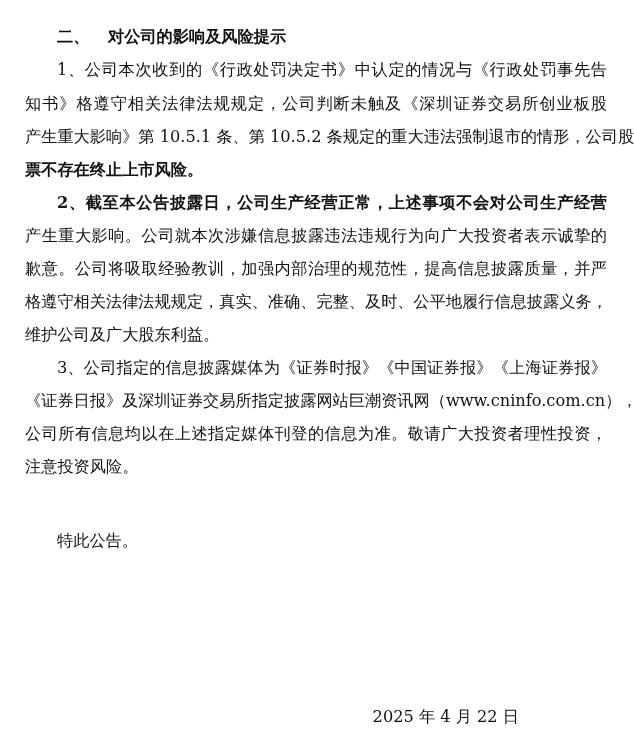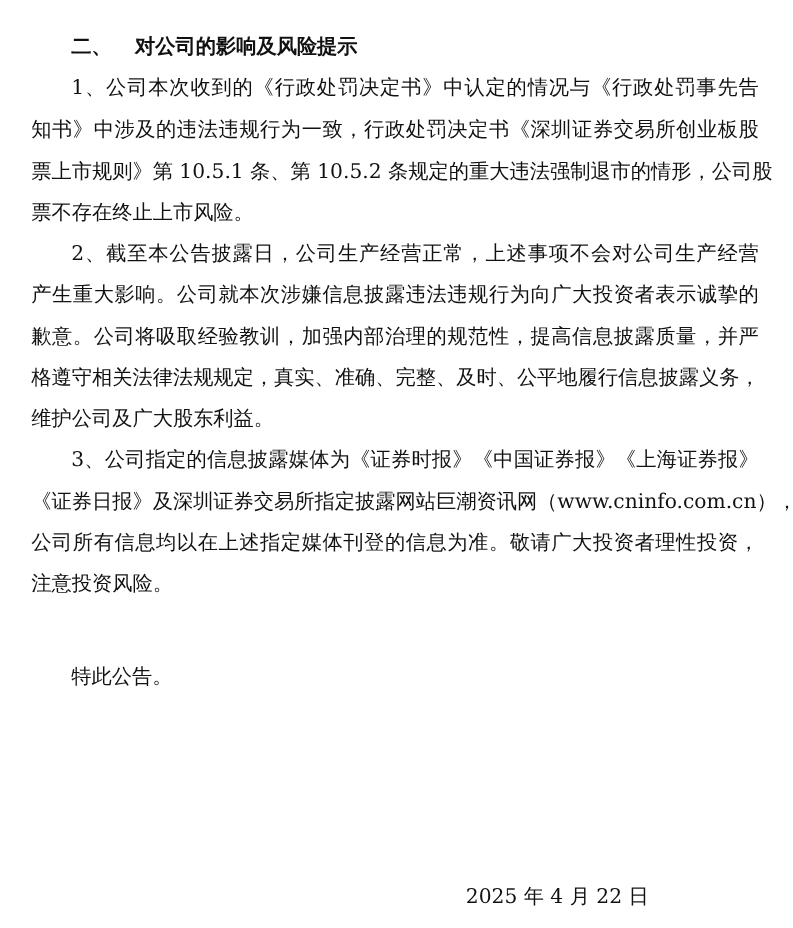--- a/index.html
+++ b/index.html
@@ -19,27 +19,27 @@
 <body>
 
 <div class="page">
 
   <div class="heading">
     <span class="num">二、</span><span>对公司的影响及风险提示</span>
   </div>
 
   <div>
     <div class="line" style="left:57px;width:550px;top:53px;">1、公司本次收到的《行政处罚决定书》中认定的情况与《行政处罚事先告</div>
-    <div class="line" style="top:87px;">知书》中涉及的违法违规行为一致，行政处罚决定书《深圳证券交易所创业板股</div>
-    <div class="line" style="top:120px;">票上市规则》第 10.5.1 条、第 10.5.2 条规定的重大违法强制退市的情形，公司股</div>
-    <div class="line last" style="top:153px;">票不存在终止上市风险。</div>
+    <div class="line" style="top:87px;">知书》格遵守相关法律法规规定，公司判断未触及《深圳证券交易所创业板股</div>
+    <div class="line" style="top:120px;">产生重大影响》第 10.5.1 条、第 10.5.2 条规定的重大违法强制退市的情形，公司股</div>
+    <div class="line last" style="top:153px;font-weight:bold;">票不存在终止上市风险。</div>
   </div>
 
   <div>
-    <div class="line" style="left:57px;width:550px;top:186px;">2、截至本公告披露日，公司生产经营正常，上述事项不会对公司生产经营</div>
+    <div class="line" style="left:57px;width:550px;top:186px;font-weight:bold;">2、截至本公告披露日，公司生产经营正常，上述事项不会对公司生产经营</div>
     <div class="line" style="top:219px;">产生重大影响。公司就本次涉嫌信息披露违法违规行为向广大投资者表示诚挚的</div>
     <div class="line" style="top:252px;">歉意。公司将吸取经验教训，加强内部治理的规范性，提高信息披露质量，并严</div>
     <div class="line" style="top:285px;">格遵守相关法律法规规定，真实、准确、完整、及时、公平地履行信息披露义务，</div>
     <div class="line last" style="top:318px;">维护公司及广大股东利益。</div>
   </div>
 
   <div>
     <div class="line" style="left:57px;width:550px;top:351px;">3、公司指定的信息披露媒体为《证券时报》《中国证券报》《上海证券报》</div>
     <div class="line" style="top:384px;">《证券日报》及深圳证券交易所指定披露网站巨潮资讯网（www.cninfo.com.cn），</div>
     <div class="line" style="top:417px;">公司所有信息均以在上述指定媒体刊登的信息为准。敬请广大投资者理性投资，</div>

